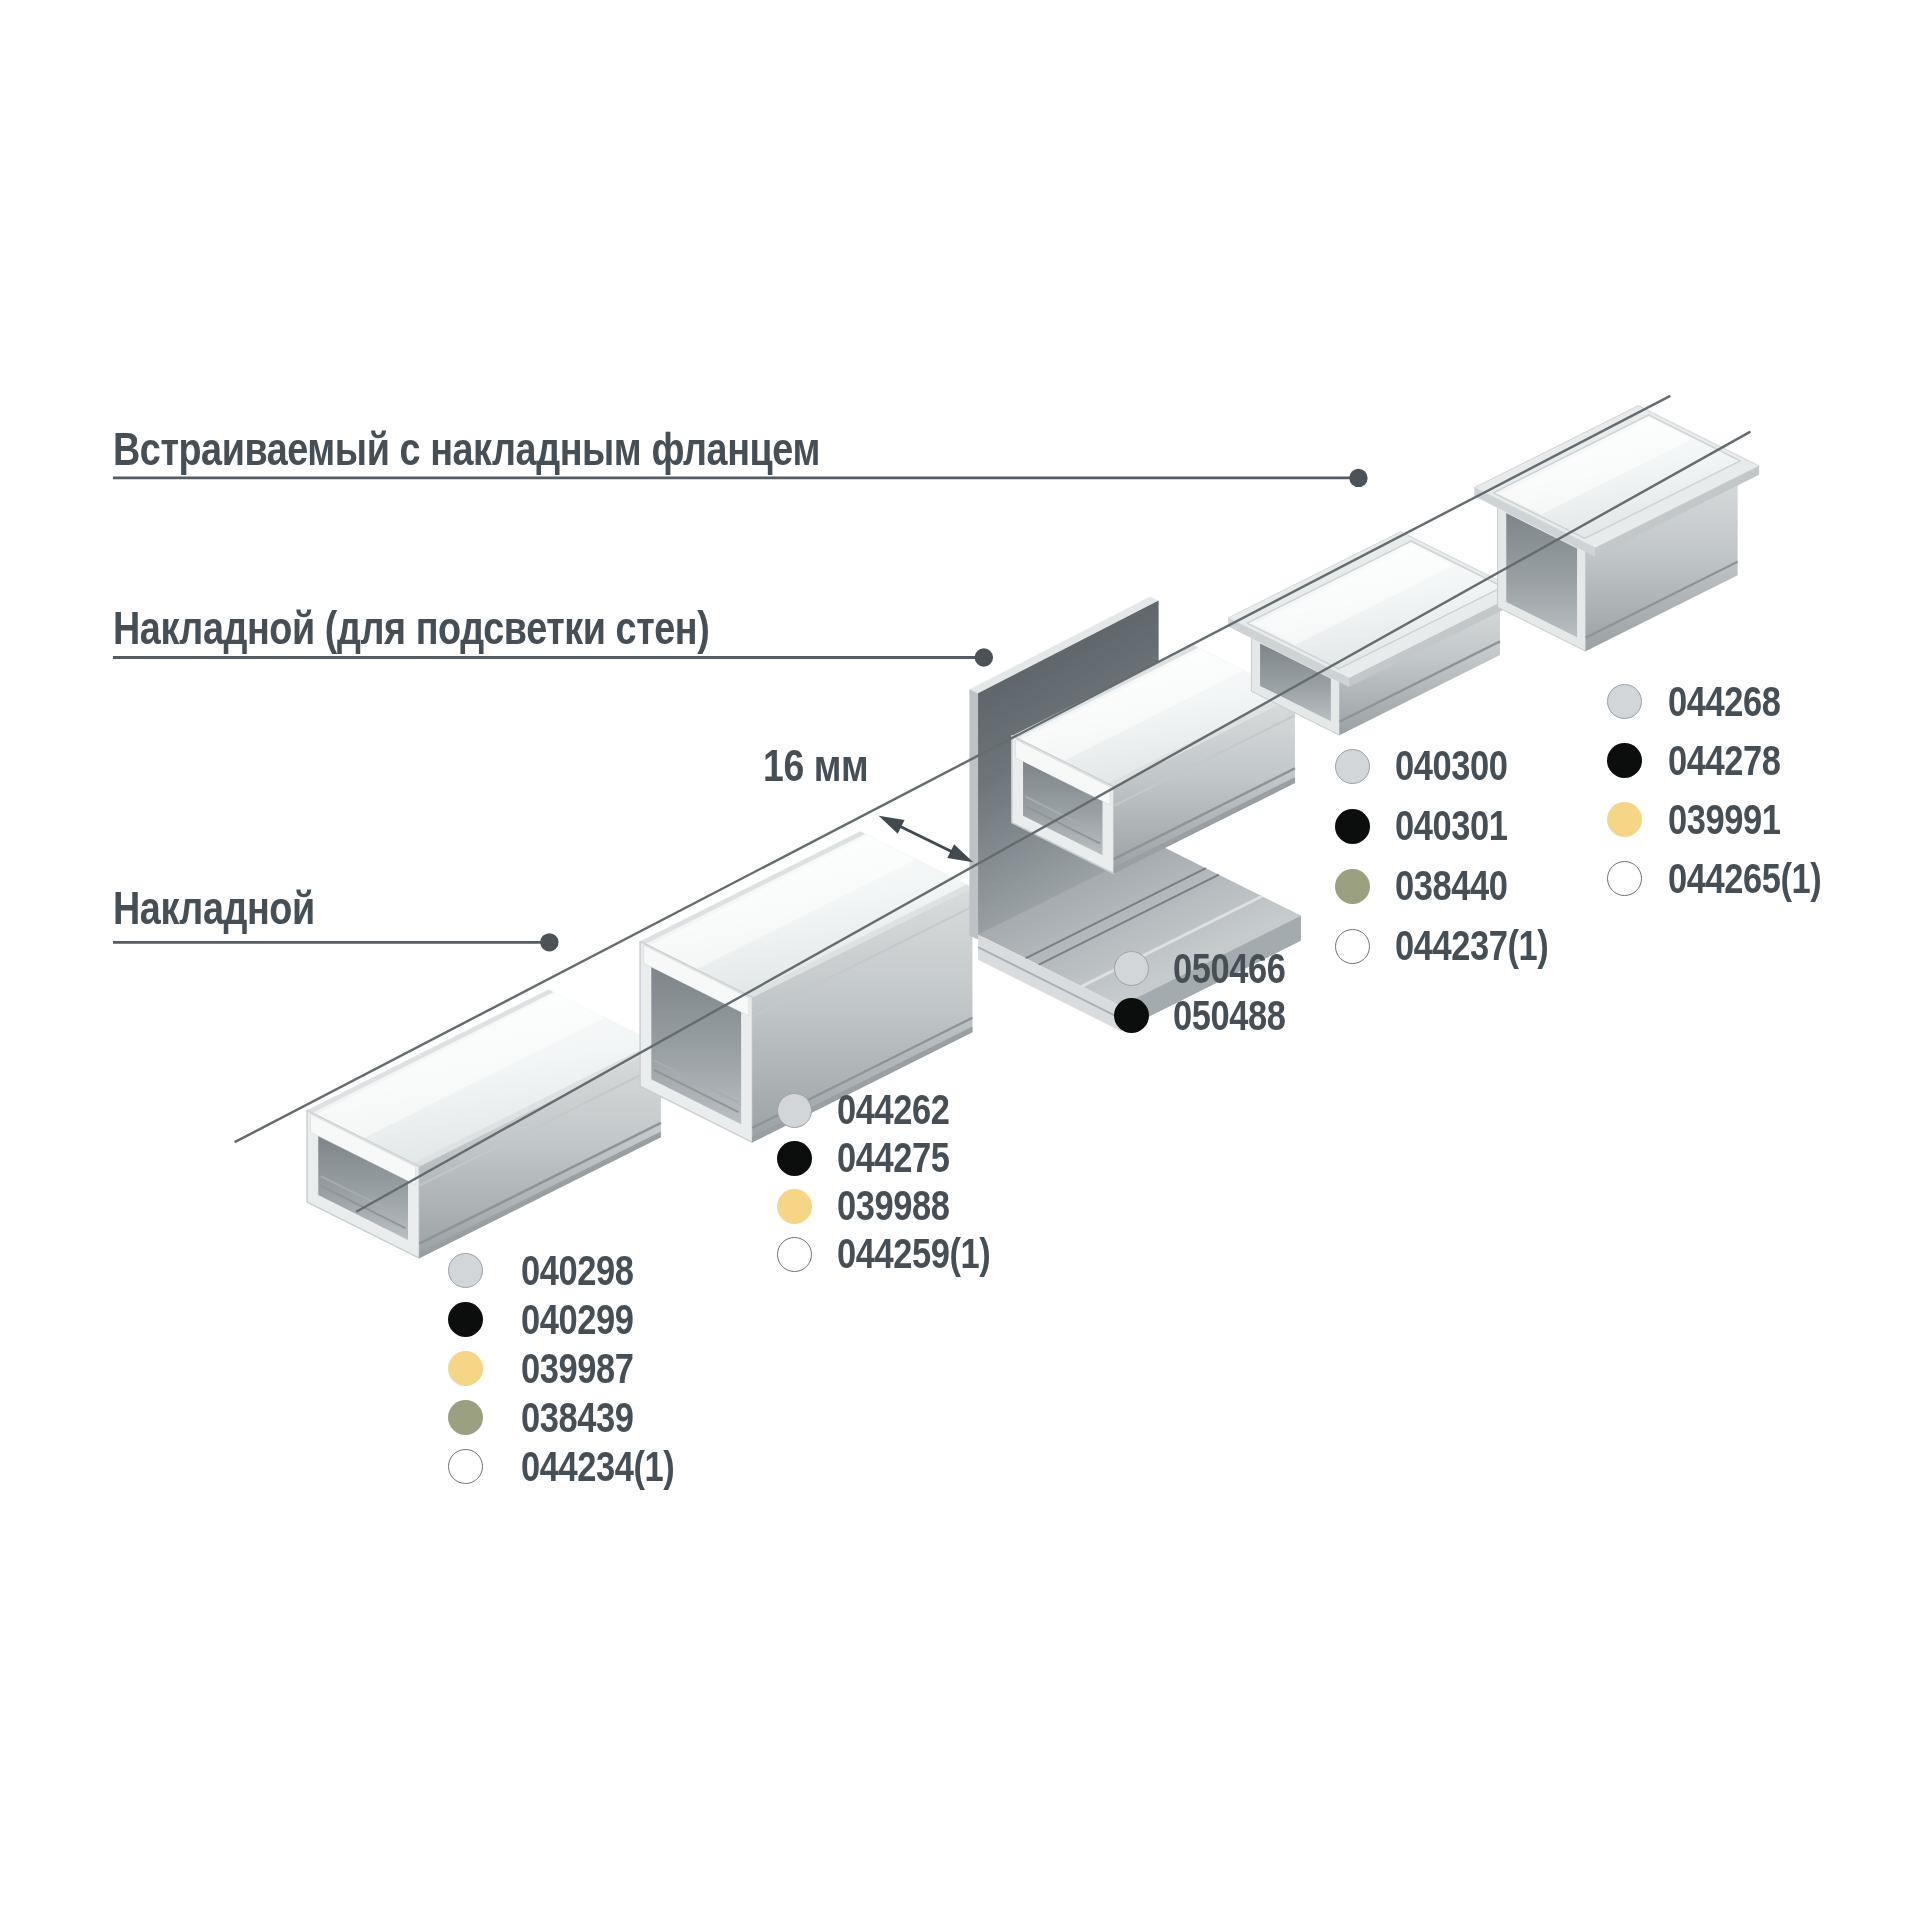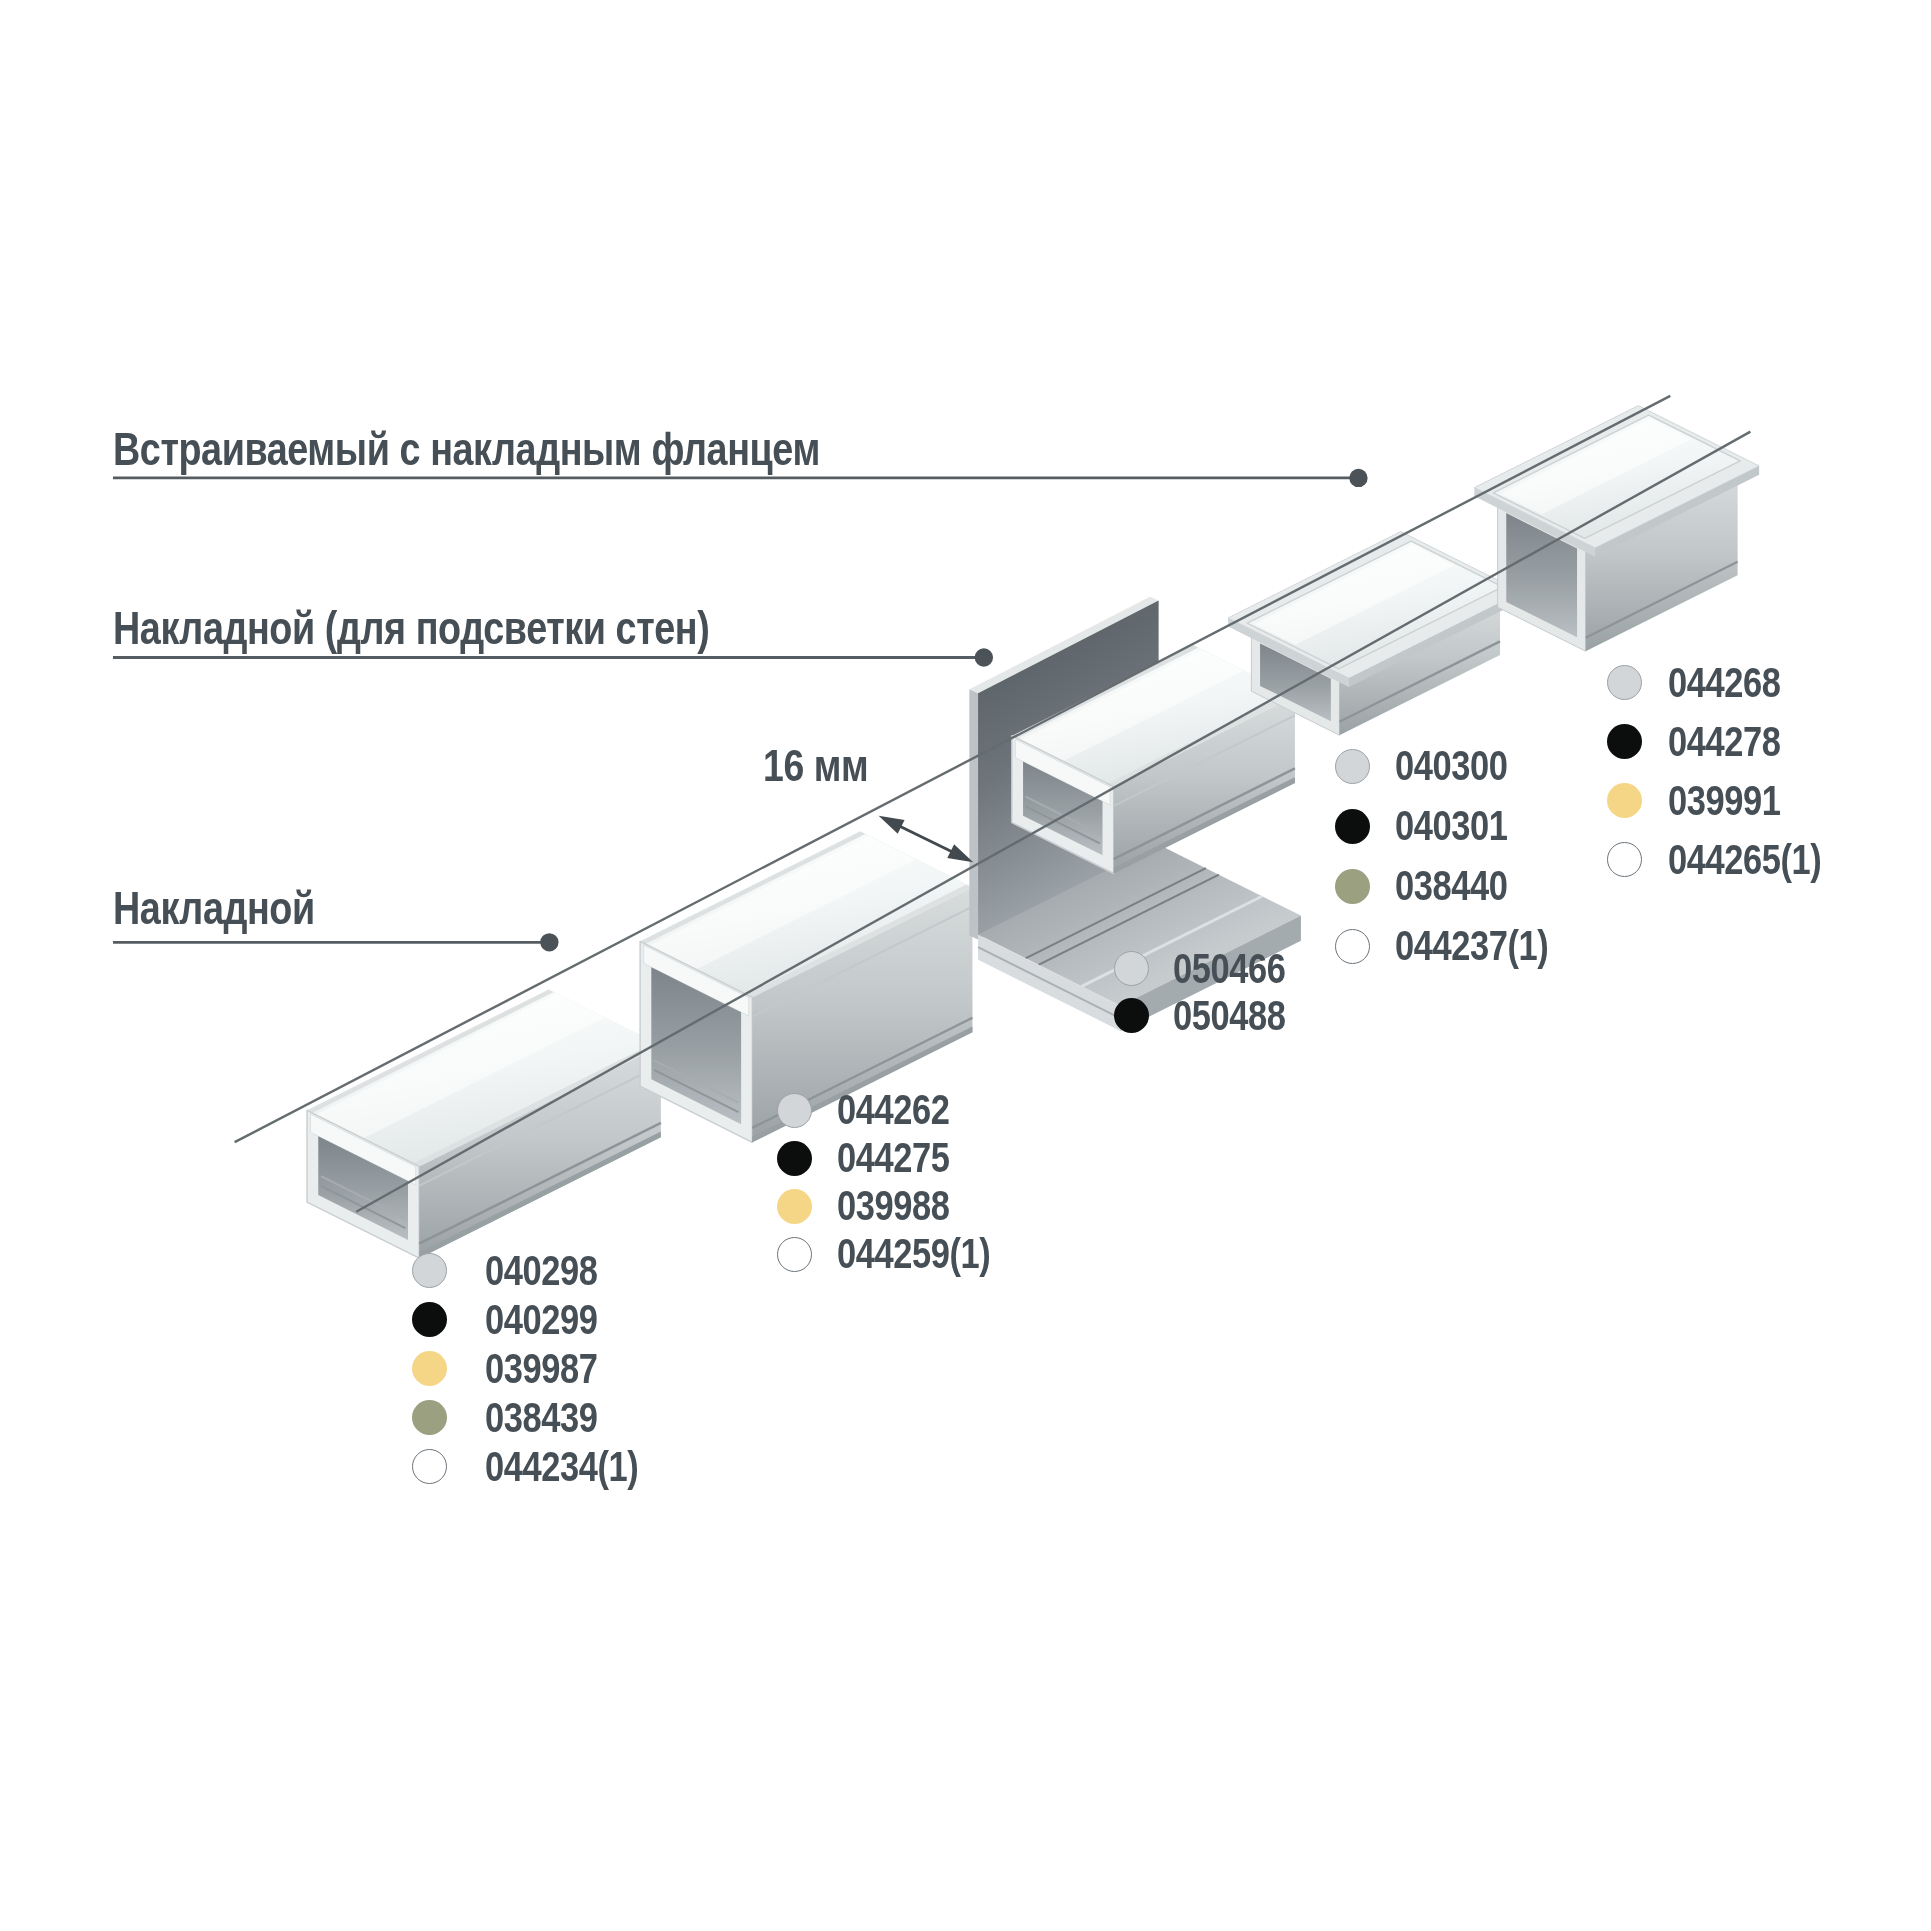--- a/index.html
+++ b/index.html
@@ -16,25 +16,25 @@
   .code-group{position:absolute;}
   .code-row{display:flex;align-items:center;height:var(--rh,48px);gap:var(--gap,25px);}
   .dot{width:35px;height:35px;border-radius:50%;flex:0 0 35px;box-sizing:border-box;}
   .dot-gray{background:#d3d6d8;border:1.9px solid #9ca2a6;}
   .dot-black{background:#0c0d0d;}
   .dot-yellow{background:#f5d687;}
   .dot-olive{background:#9aa080;}
   .dot-white{background:#ffffff;border:1.9px solid #6d747a;}
   .code-text{font-weight:700;font-size:42px;letter-spacing:-0.5px;transform:scaleX(0.82);
              transform-origin:0 50%;white-space:nowrap;color:#464f55;}
-  #group-1{left:412px;top:1246px;--rh:49px;--gap:38px;}
+  #group-1{left:448px;top:1246px;--rh:49px;--gap:38px;}
   #group-2{left:777px;top:1086px;--rh:48px;--gap:25px;}
   #group-3{left:1114px;top:945px;--rh:47px;--gap:24px;}
   #group-4{left:1335px;top:736px;--rh:60px;--gap:25px;}
-  #group-5{left:1607px;top:653px;--rh:59px;--gap:26px;}
+  #group-5{left:1607px;top:672px;--rh:59px;--gap:26px;}
 </style>
 </head>
 <body>
 
 <svg id="scene" width="1931" height="1931" viewBox="0 0 2000 2000">
   <defs>
     <linearGradient id="gTop" x1="0" y1="0" x2="0.35" y2="1">
       <stop offset="0" stop-color="#fdfefe"></stop>
         <stop offset="0.55" stop-color="#f3f6f6"></stop>
         <stop offset="1" stop-color="#e2e7e8"></stop>

